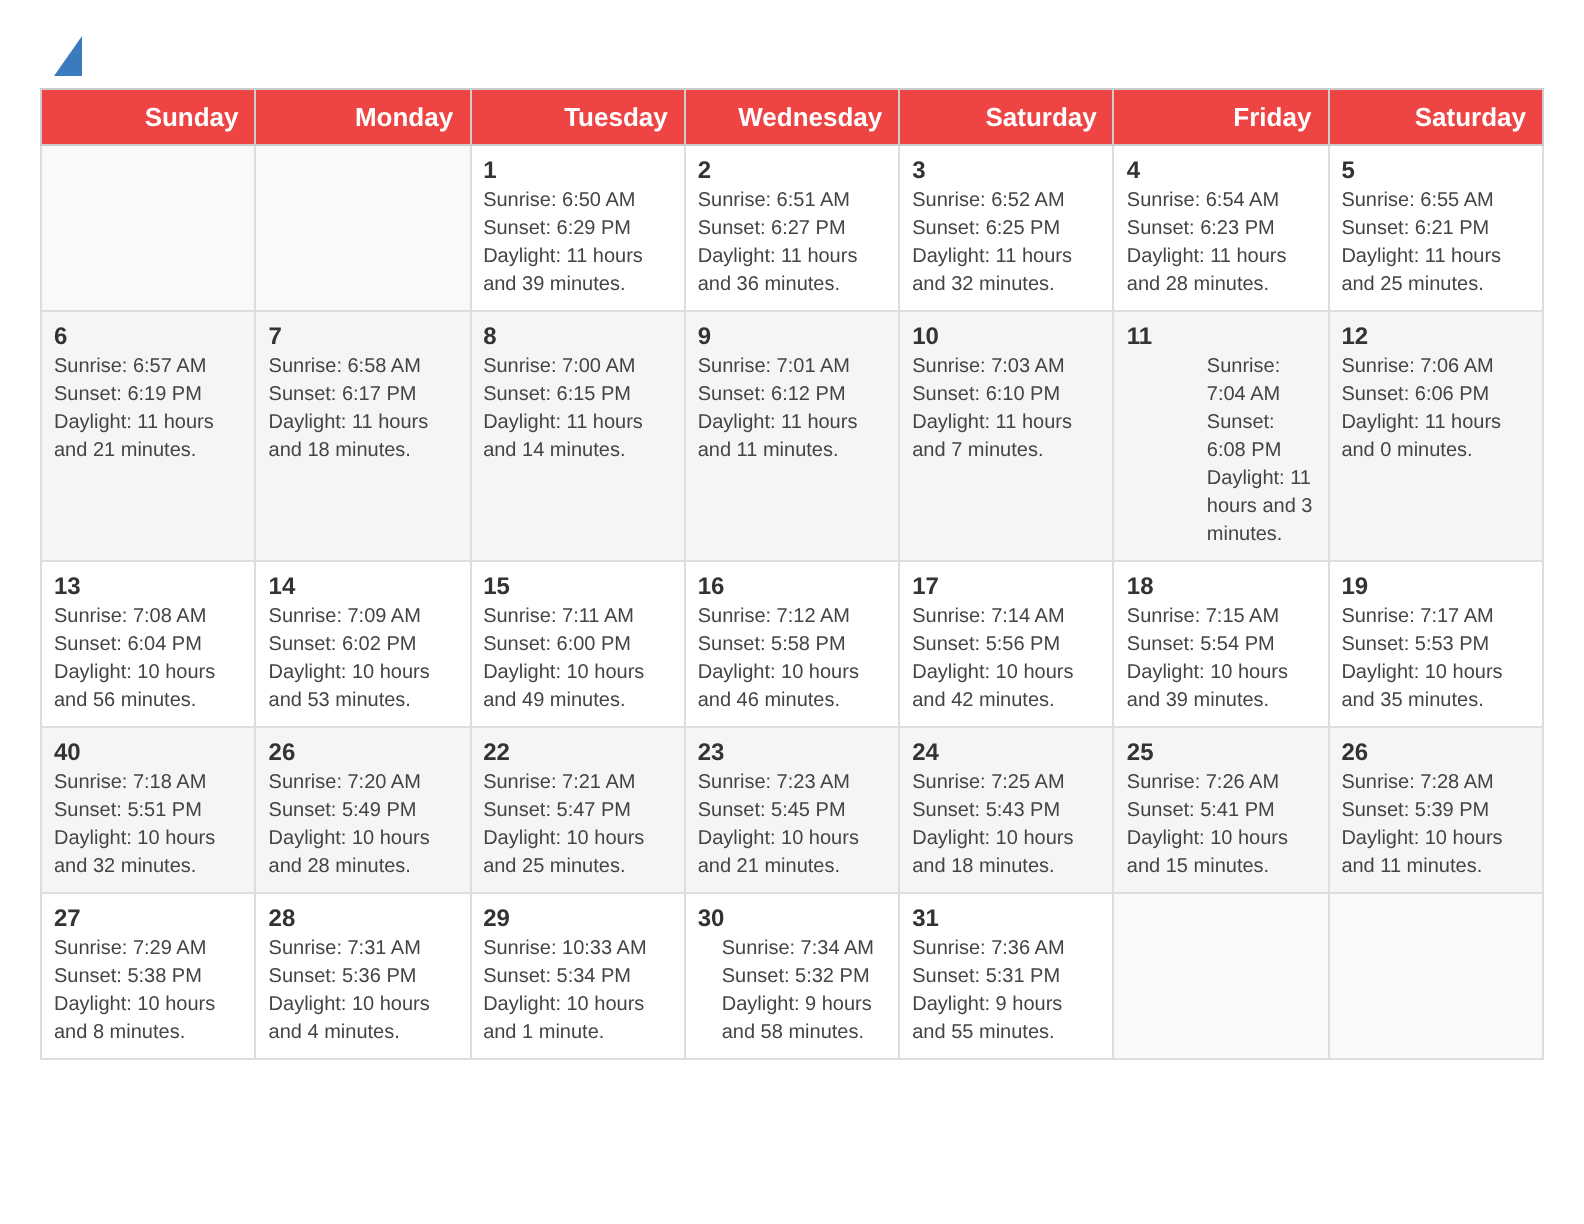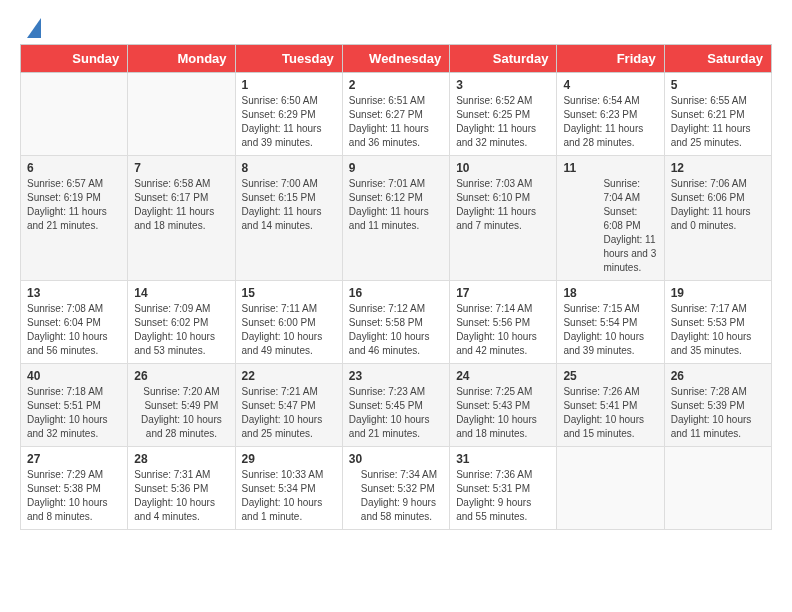--- a/index.html
+++ b/index.html
@@ -250,21 +250,21 @@
         </tr>
         <tr>
           <td>
             <span class="day-num">40</span>
             <div class="day-info" style="white-space: pre-line;">Sunrise: 7:18 AM
 Sunset: 5:51 PM
 Daylight: 10 hours and 32 minutes.</div>
           </td>
           <td>
             <span class="day-num">26</span>
-            <div class="day-info" style="white-space: pre-line; text-align: center;">Sunrise: 7:20 AM
+            <div class="day-info" style="white-space: pre-line;">Sunrise: 7:20 AM
 Sunset: 5:49 PM
 Daylight: 10 hours and 28 minutes.</div>
           </td>
           <td>
             <span class="day-num">22</span>
             <div class="day-info" style="white-space: pre-line;">Sunrise: 7:21 AM
 Sunset: 5:47 PM
 Daylight: 10 hours and 25 minutes.</div>
           </td>
           <td>

